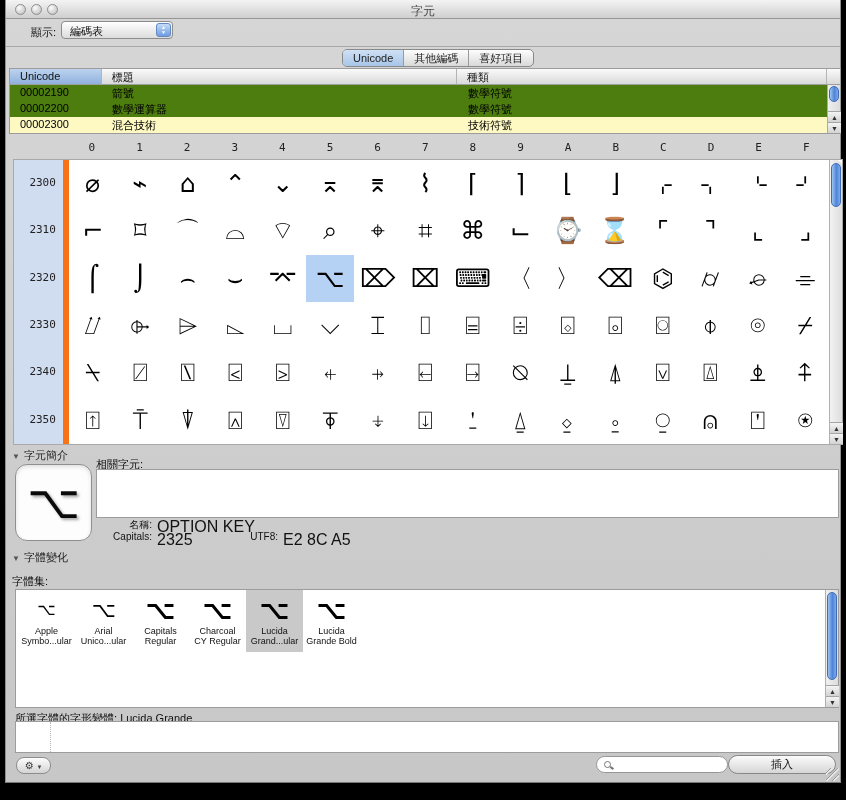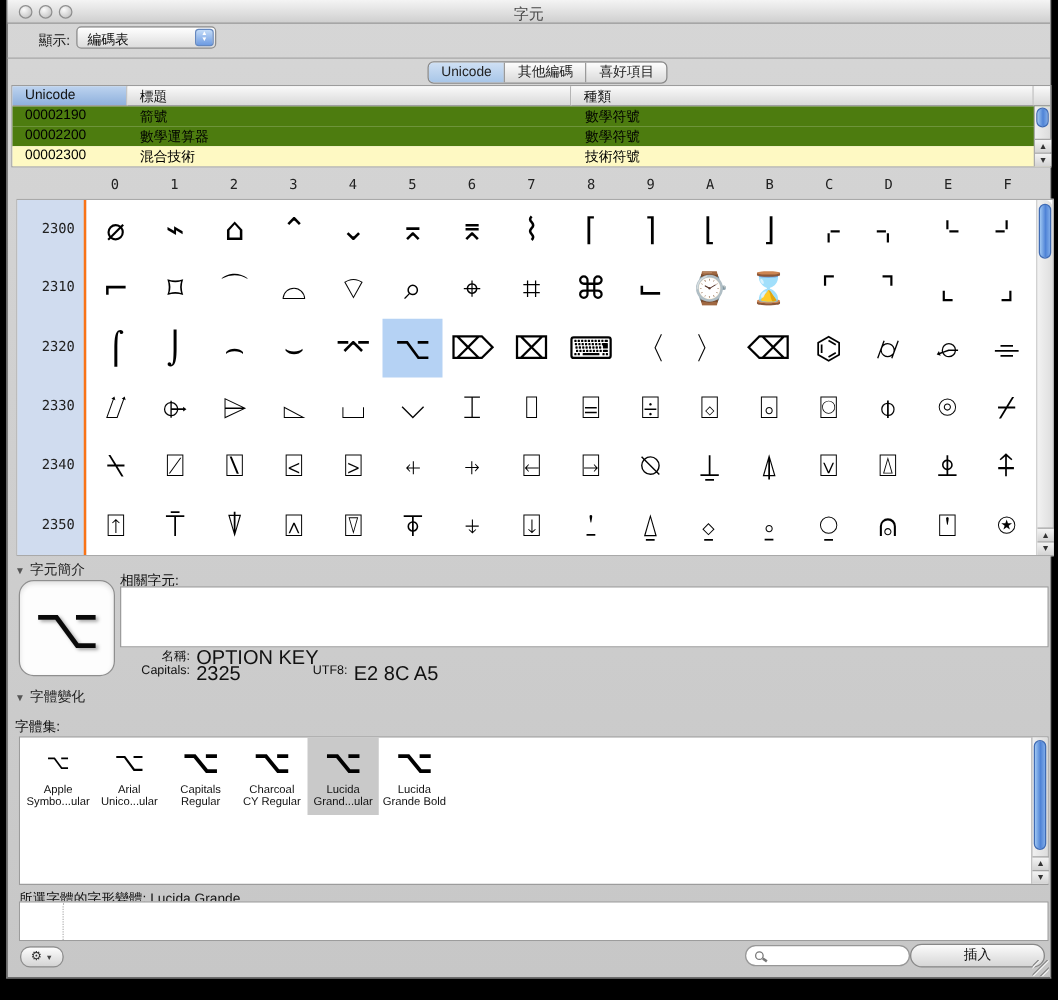--- a/index.html
+++ b/index.html
@@ -45,21 +45,21 @@
   .tscroll { position:absolute; right:0; top:16px; width:13px; height:48px; background:linear-gradient(90deg,#efefef,#dcdcdc); border-left:1px solid #ababab; }
   .thumb-v { position:absolute; left:1px; width:10px; border-radius:5px;
              background:linear-gradient(90deg,#9ec6f2,#4f83d6 55%,#7daae8); border:1px solid #3f6bb4; }
   .sarrow { position:absolute; left:0; width:13px; height:11px; text-align:center; font-size:7px; line-height:11px; color:#333;
             background:linear-gradient(#f4f4f4,#d3d3d3); border-top:1px solid #a5a5a5; }
 
   
   .grid-colhead { position:absolute; left:62px; top:141px; width:762px; height:16px; display:flex; }
   .gch { flex:1; text-align:center; font-family:"DejaVu Sans Mono", monospace; font-size:11px; color:#222; }
   .grid-wrap { position:absolute; left:7px; top:159px; width:830px; height:286px; border:1px solid #a9a9a9; background:#fff; display:flex; }
-  .grid-labels { width:55px; background:#d0dcef; border-right:2px solid #f97316; }
+  .grid-labels { width:55px; background:#d0dcef; border-right:6px solid #f97316; }
   .grid-label { height:47.33px; text-align:right; padding:16px 7px 0 0; font-family:"DejaVu Sans Mono", monospace; font-size:11px; color:#222; }
   .grid-body { width:762px; }
   .grow { display:flex; height:47.33px; }
   .gcell { flex:1; text-align:center; font-family:"DejaVu Sans", sans-serif; font-size:25px; line-height:47px; color:#000; overflow:hidden; }
   .gcell.sel { background:#b5d2f4; }
   .gscroll { width:13px; position:relative; background:linear-gradient(90deg,#f2f2f2,#dedede); border-left:1px solid #b0b0b0; border-radius:0 6px 6px 0; }
 
   
   .sec-head { position:absolute; font-size:11px; color:#222; }
   .sec-head .tri { font-size:8px; color:#555; margin-right:4px; }

